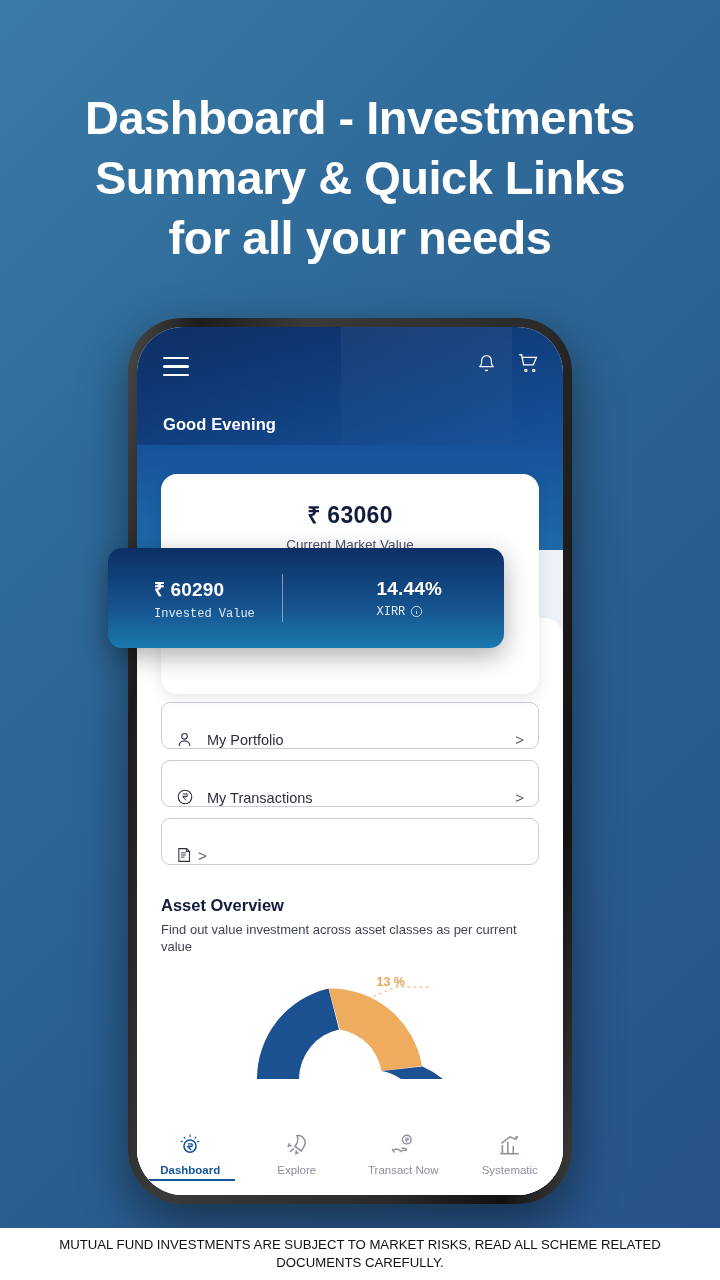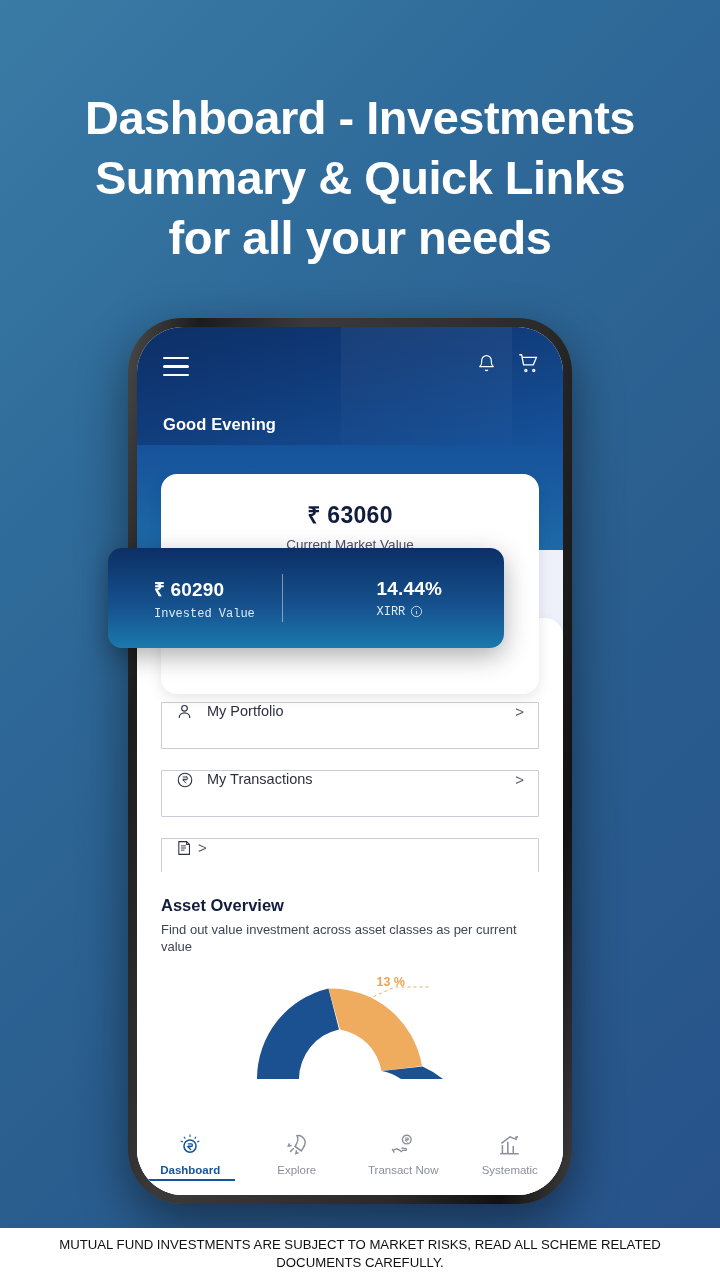--- a/index.html
+++ b/index.html
@@ -78,23 +78,23 @@
   
   .ql-card {
     position:absolute; left:0; right:0; top:68px;
     background:#fff; border-radius:18px;
     padding:26px 24px 22px;
     box-shadow:0 2px 10px rgba(0,0,0,.05);
   }
   .handle { width:40px; height:4px; background:#111; border-radius:3px; margin:0 auto 20px; }
   .ql-title { font-size:16.5px; font-weight:700; color:#121c3d; margin-bottom:15px; }
   .ql-item {
-    display:flex; align-items:flex-start;
-    border:1px solid #c9ccd6; border-radius:1px;
-    height:47px; padding:0 14px; margin-bottom:21px;
+    display:flex; align-items:flex-end;
+    border:1px solid #c9ccd6; border-radius:9px;
+    height:47px; padding:0 14px; margin-bottom:11px;
     cursor:pointer; background:#fff;
   }
   .ql-ico { width:22px; display:flex; align-items:center; }
   .ql-txt { font-size:14.5px; color:#2c3140; margin-left:9px; flex:1; }
   .ql-arrow { font-size:15px; color:#55596a; }
 
   
   .ao-card {
     position:absolute; left:0; right:0; top:0; bottom:0;
     background:#fff; border-radius:18px 18px 0 0;

